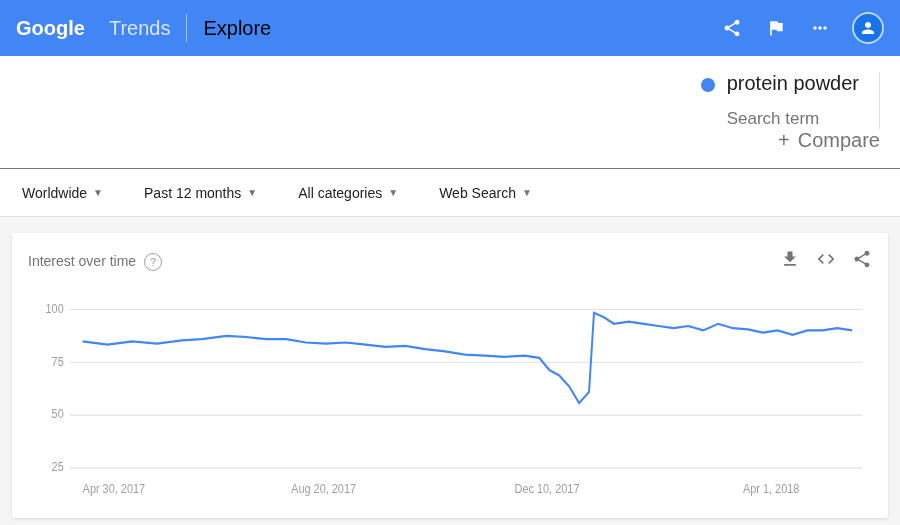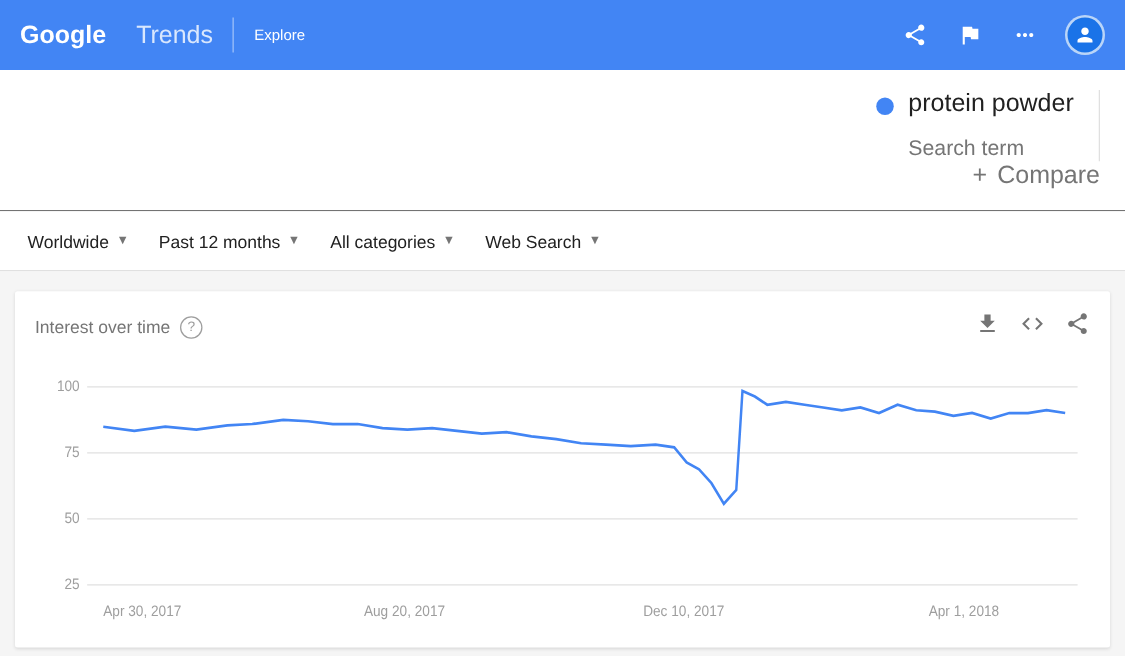--- a/index.html
+++ b/index.html
@@ -24,22 +24,22 @@
       align-items: center;
       gap: 4px;
     }
     .divider-header {
       width: 1px;
       height: 28px;
       background: rgba(255,255,255,0.5);
       margin: 0 16px;
     }
     .explore-text {
-      color: #ffffff;
-      font-size: 12px;
+      color: #000000;
+      font-size: 20px;
       font-weight: 400;
     }
     .header-icons {
       display: flex;
       align-items: center;
       gap: 20px;
     }
     .header-icon {
       color: white;
       font-size: 20px;
@@ -118,21 +118,21 @@
     }
 
     
     .filters-bar {
       background: white;
       border-bottom: 1px solid #e0e0e0;
       padding: 0 12px;
       display: flex;
       align-items: center;
       height: 48px;
-      gap: 4px;
+      gap: 21px;
     }
     .filter-btn {
       display: flex;
       align-items: center;
       gap: 4px;
       padding: 6px 10px;
       border-radius: 4px;
       cursor: pointer;
       font-size: 14px;
       color: #212121;

